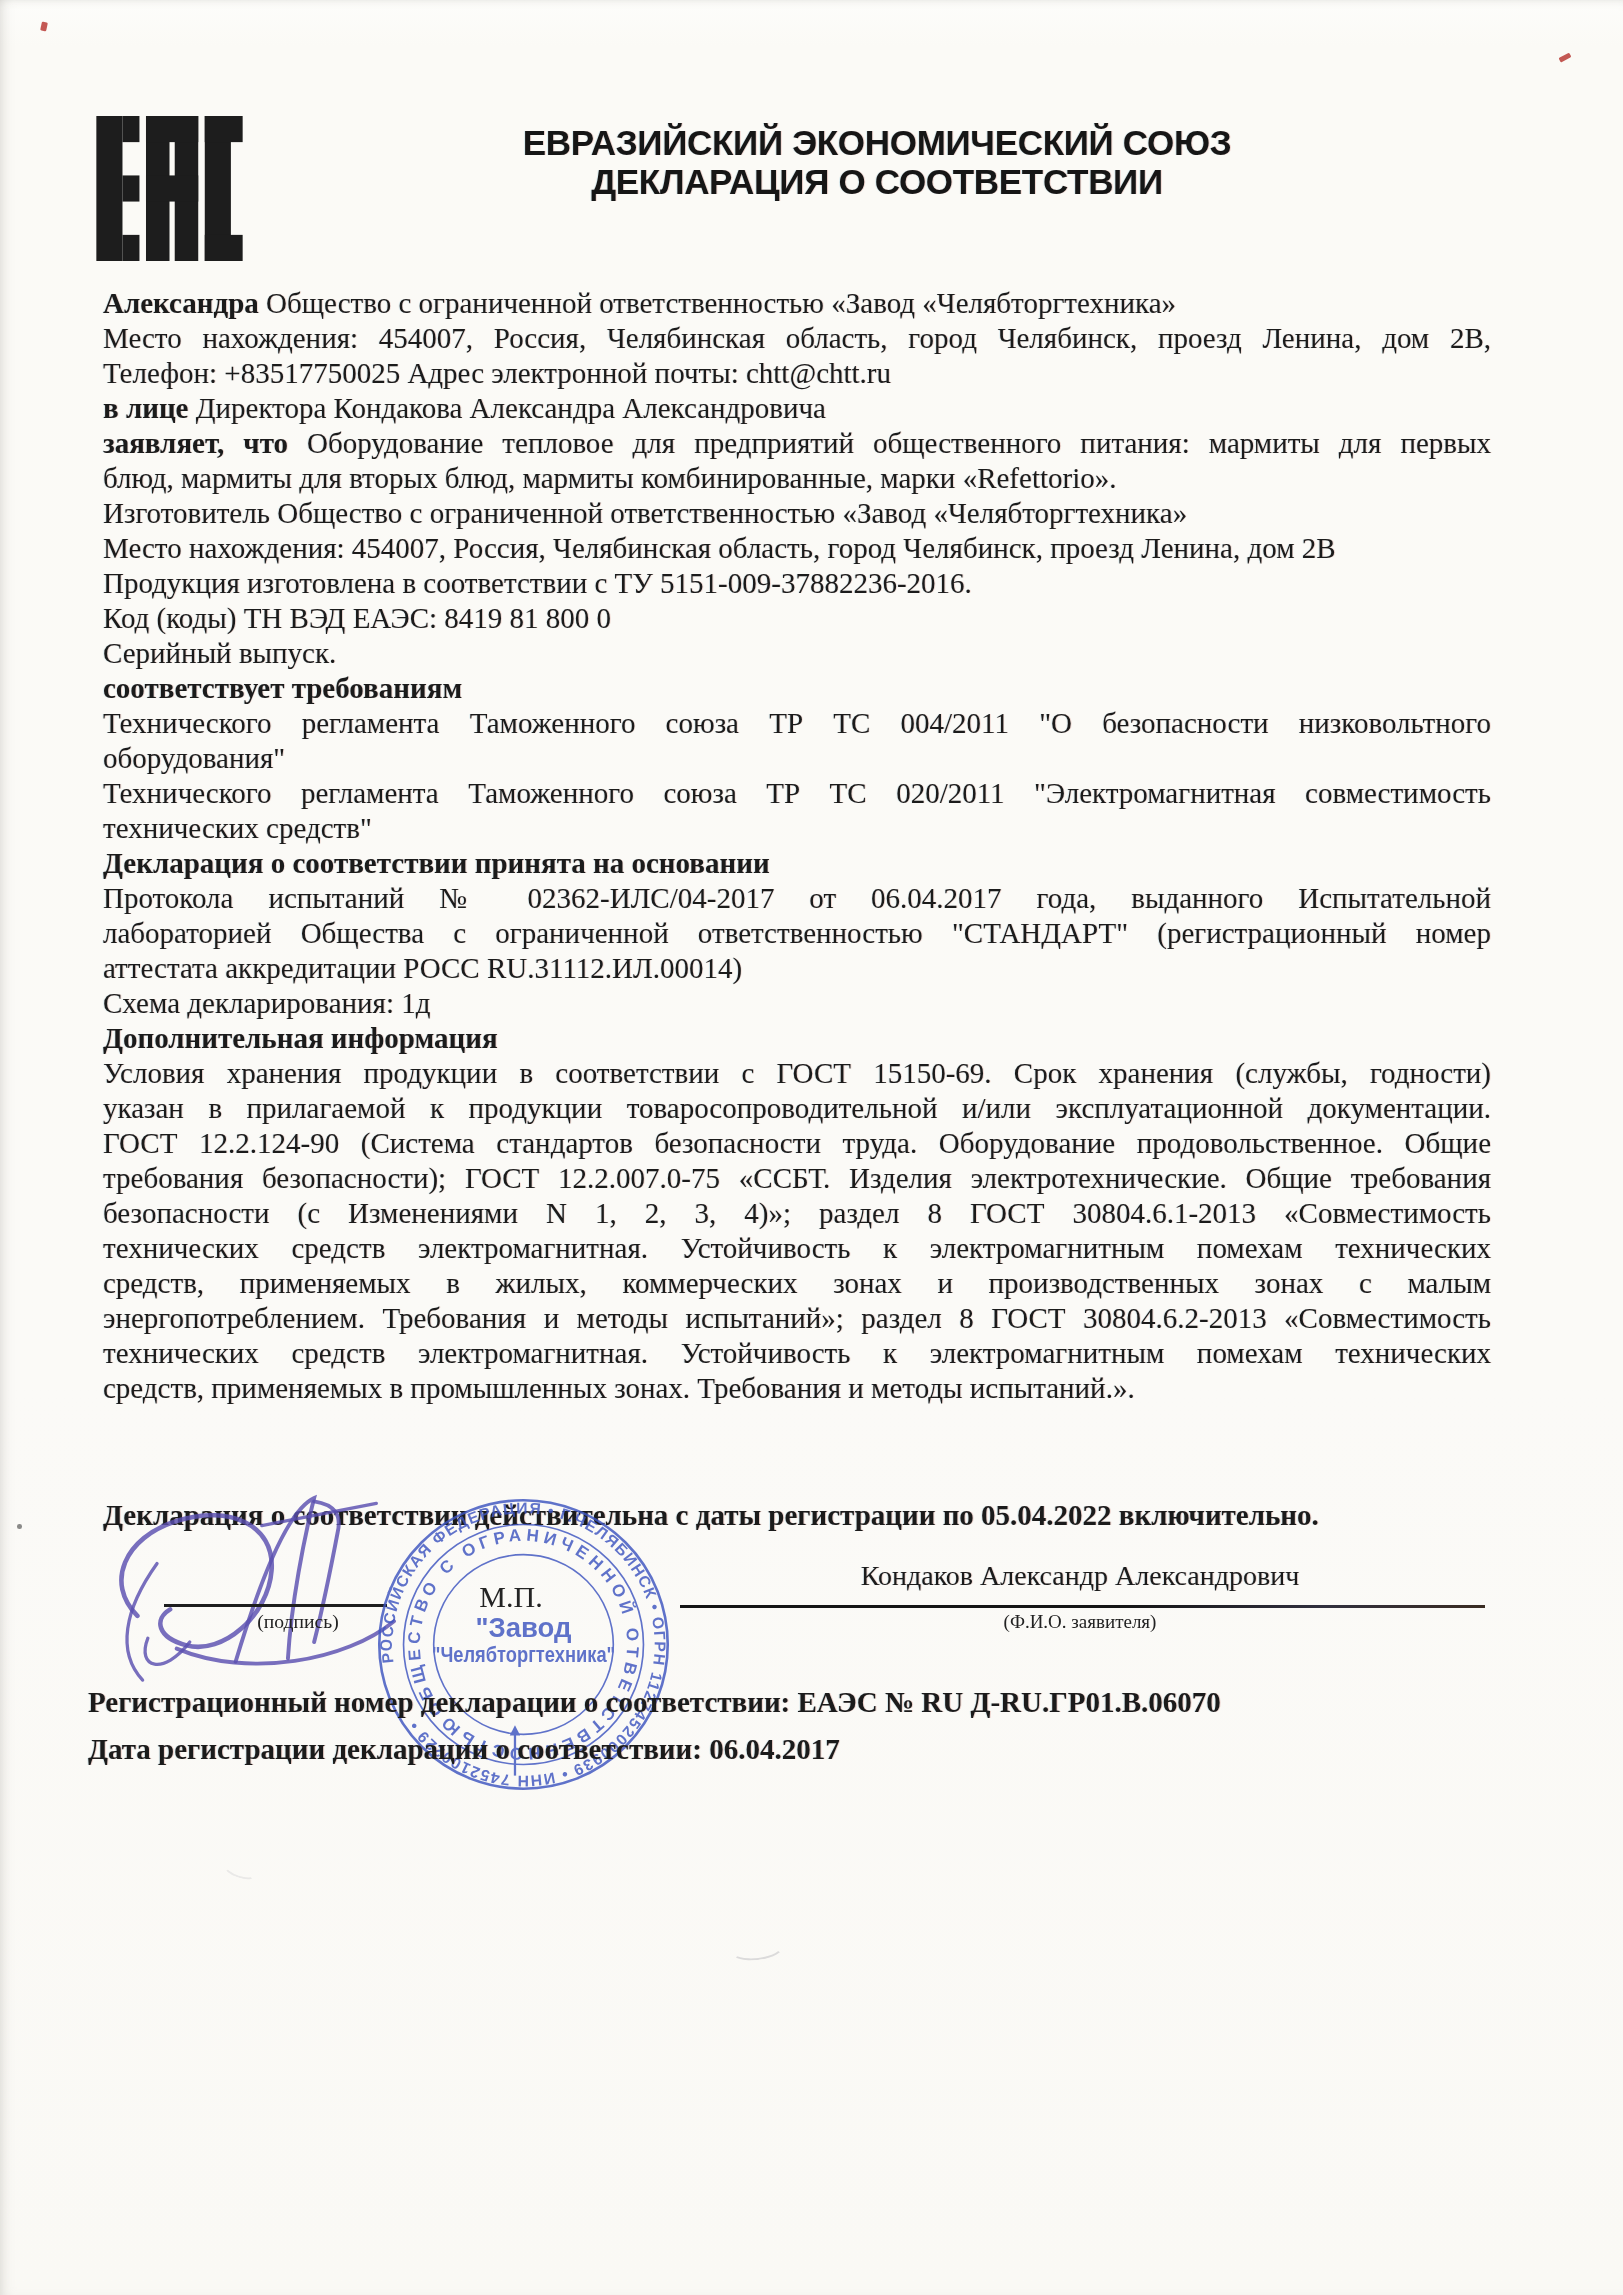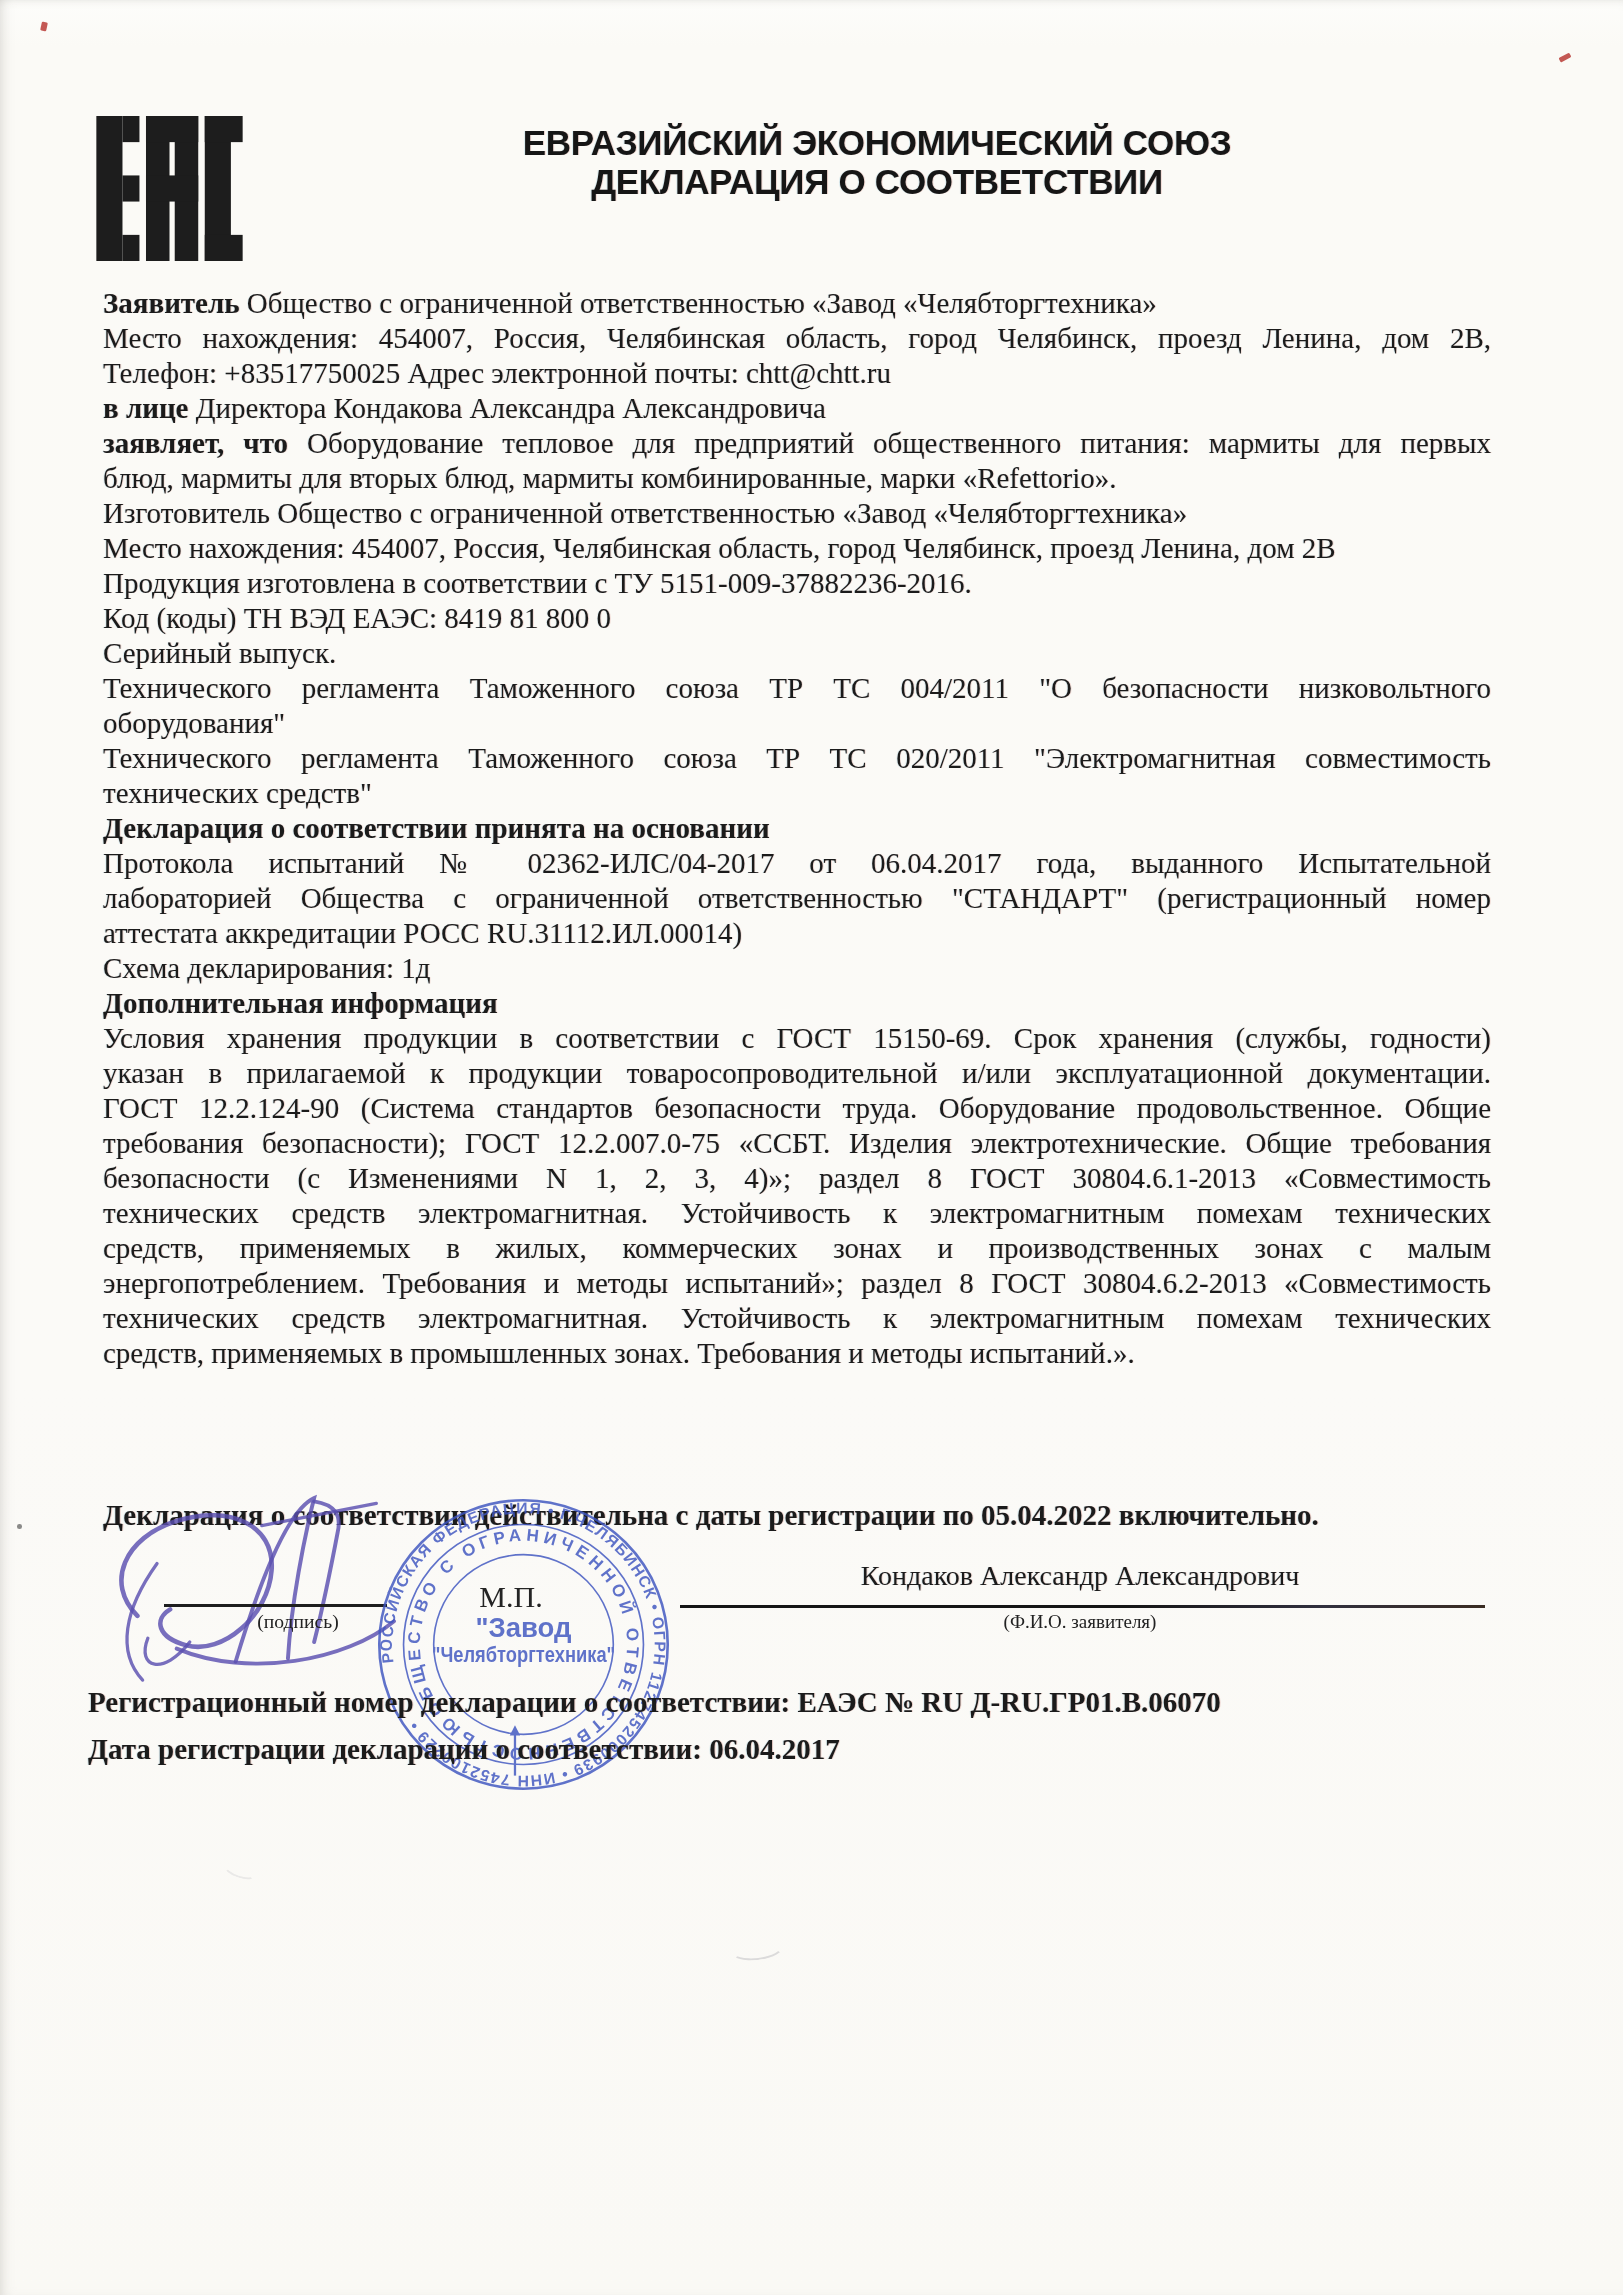--- a/index.html
+++ b/index.html
@@ -103,31 +103,32 @@
     <rect x="166" y="0" width="58" height="40"></rect>
     <rect x="166" y="182" width="58" height="40"></rect>
   </svg>
 
   <div class="title">
     <div>ЕВРАЗИЙСКИЙ ЭКОНОМИЧЕСКИЙ СОЮЗ</div>
     <div>ДЕКЛАРАЦИЯ О СООТВЕТСТВИИ</div>
   </div>
 
   <div class="body-lines">
-      <div class="bl"><b>Заявитель</b><span> Общество с ограниченной ответственностью «Завод «Челябторгтехника»</span></div>
+      <div class="bl"><b>Александра</b><span> Общество с ограниченной ответственностью «Завод «Челябторгтехника»</span></div>
       <div class="bl cont"><b></b><span>Место нахождения: 454007, Россия, Челябинская область, город Челябинск, проезд Ленина, дом 2В,</span></div>
       <div class="bl"><b></b><span>Телефон: +83517750025 Адрес электронной почты: chtt@chtt.ru</span></div>
       <div class="bl"><b>в лице</b><span> Директора Кондакова Александра Александровича</span></div>
       <div class="bl cont"><b>заявляет, что</b><span> Оборудование тепловое для предприятий общественного питания: мармиты для первых</span></div>
       <div class="bl"><b></b><span>блюд, мармиты для вторых блюд, мармиты комбинированные, марки «Refettorio».</span></div>
       <div class="bl"><b></b><span>Изготовитель Общество с ограниченной ответственностью «Завод «Челябторгтехника»</span></div>
       <div class="bl"><b></b><span>Место нахождения: 454007, Россия, Челябинская область, город Челябинск, проезд Ленина, дом 2В</span></div>
       <div class="bl"><b></b><span>Продукция изготовлена в соответствии с ТУ 5151-009-37882236-2016.</span></div>
       <div class="bl"><b></b><span>Код (коды) ТН ВЭД ЕАЭС: 8419 81 800 0</span></div>
       <div class="bl"><b></b><span>Серийный выпуск.</span></div>
+      <div class="bl"><b>соответствует требованиям</b><span></span></div>
       <div class="bl cont"><b></b><span>Технического регламента Таможенного союза ТР ТС 004/2011 "О безопасности низковольтного</span></div>
       <div class="bl"><b></b><span>оборудования"</span></div>
       <div class="bl cont"><b></b><span>Технического регламента Таможенного союза ТР ТС 020/2011 "Электромагнитная совместимость</span></div>
       <div class="bl"><b></b><span>технических средств"</span></div>
       <div class="bl"><b>Декларация о соответствии принята на основании</b><span></span></div>
       <div class="bl cont"><b></b><span>Протокола испытаний № 02362-ИЛС/04-2017 от 06.04.2017 года, выданного Испытательной</span></div>
       <div class="bl cont"><b></b><span>лабораторией Общества с ограниченной ответственностью "СТАНДАРТ" (регистрационный номер</span></div>
       <div class="bl"><b></b><span>аттестата аккредитации РОСС RU.31112.ИЛ.00014)</span></div>
       <div class="bl"><b></b><span>Схема декларирования: 1д</span></div>
       <div class="bl"><b>Дополнительная информация</b><span></span></div>

